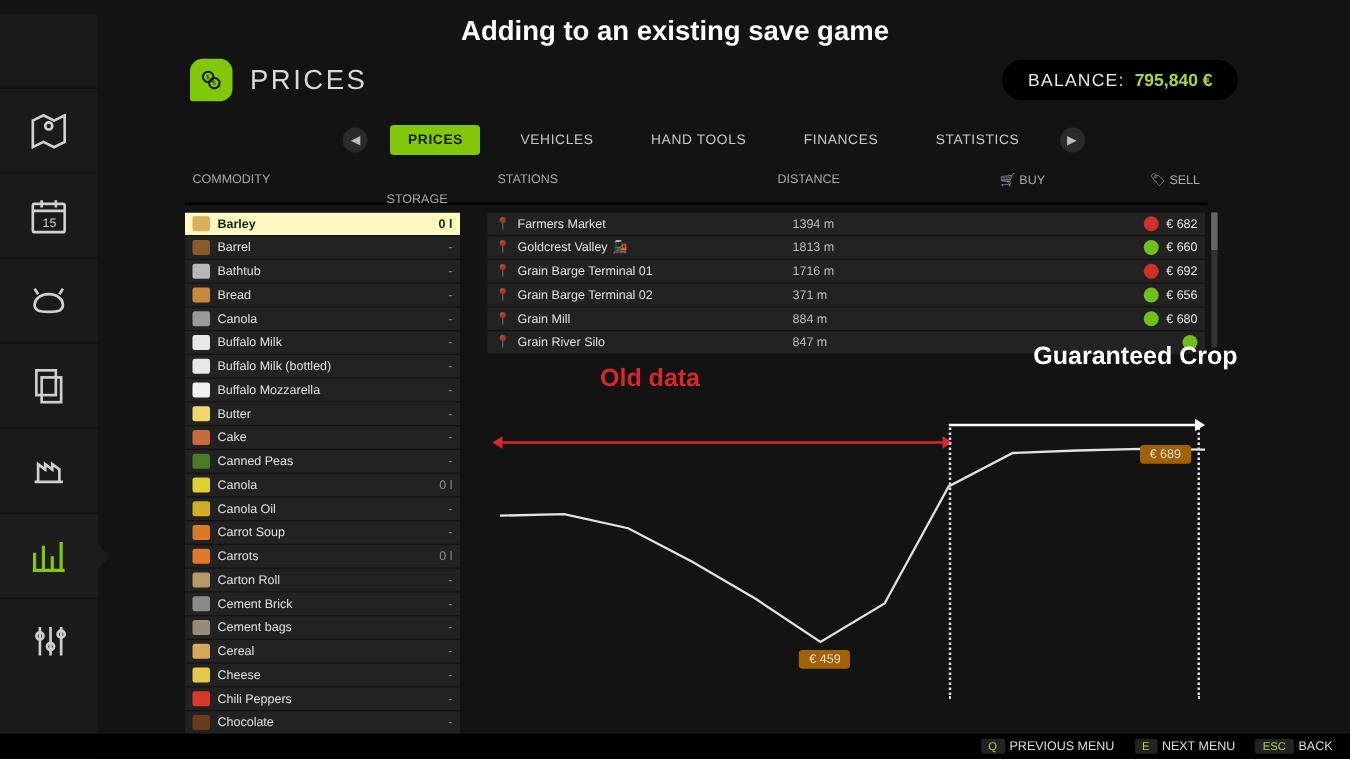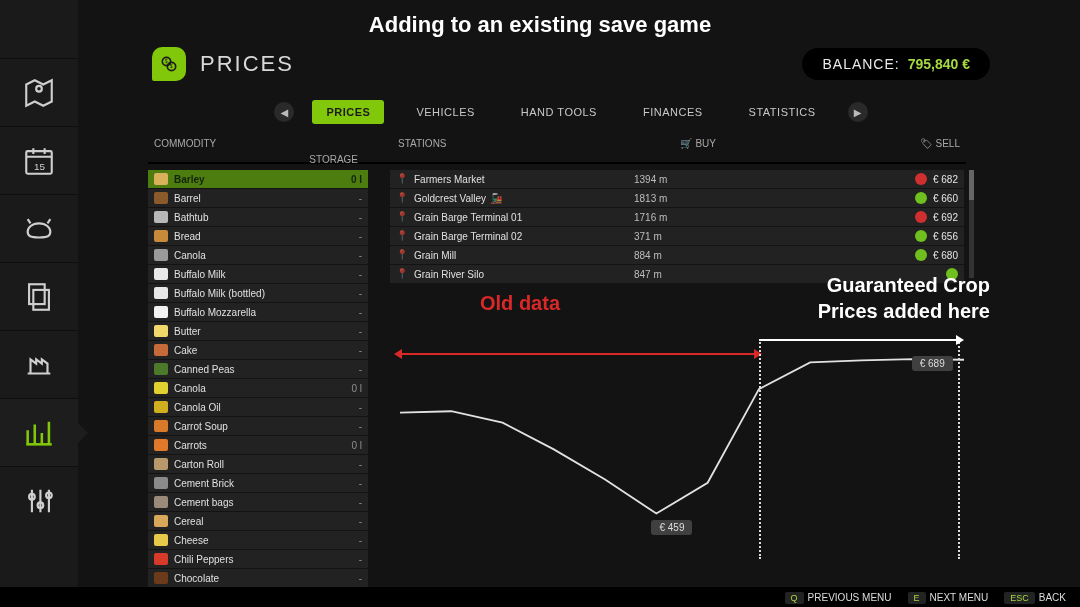--- a/index.html
+++ b/index.html
@@ -12,21 +12,21 @@
   position: relative;
 }
 .overlay-title {
   position: absolute; top: 12px; left: 0; right: 0;
   text-align: center;
   font-weight: 800;
   font-size: 22px;
   color: #fff;
 }
 .sidebar {
-  position: absolute; left: 0; top: 0; bottom: 0; width: 78px;
+  position: absolute; left: 0; top: 12px; bottom: 0; width: 78px;
   background: #1a1a1a;
   display: flex; flex-direction: column; align-items: center;
   padding-top: 58px;
 }
 .sidebar-item {
   width: 78px; height: 68px;
   display: flex; align-items: center; justify-content: center;
   color: #cfcfcf;
   border-top: 1px solid #0e0e0e;
 }
@@ -90,21 +90,21 @@
 }
 .c-row {
   height: 18px; display: flex; align-items: center;
   background: #222; margin-bottom: 1px;
   font-size: 10px;
   padding: 0 6px;
 }
 .c-row .c-icon { width: 14px; height: 12px; margin-right: 6px; display: inline-block; }
 .c-row .c-label { flex: 1; color: #e0e0e0; }
 .c-row .c-storage { color: #8f8f8f; margin-left: 10px; }
-.c-row.active { background: #4d7c0f; color: #14240a; }
+.c-row.active { background: #fef9c3; color: #14240a; }
 .c-row.active .c-label, .c-row.active .c-storage { color: #14240a; font-weight: 600; }
 .stations-panel {
   position: absolute; left: 390px; top: 170px; right: 116px;
 }
 .s-row {
   height: 18px; display: flex; align-items: center;
   background: #222; margin-bottom: 1px; font-size: 10px;
   padding: 0 6px;
 }
 .s-loc { width: 12px; height: 12px; margin-right: 6px; opacity: .6; }
@@ -123,21 +123,21 @@
 .month::after {
   content: ""; position: absolute; left: 50%; top: 16px; width: 1px; height: 212px;
   background: #2b2b2b;
 }
 .chart-body { position: relative; height: 214px; margin-top: 4px; }
 .split-line {
   position: absolute; top: 0; bottom: -6px; width: 0;
   border-left: 2px dotted #ddd;
 }
 .price-badge {
-  position: absolute; background: #404040; color: #ddd;
+  position: absolute; background: #a16207; color: #ddd;
   font-size: 10px; padding: 2px 8px; border-radius: 3px;
 }
 .annot-old { position: absolute; left: 480px; top: 292px; color: #d82828; font-weight: 800; font-size: 20px; }
 .annot-new { position: absolute; right: 90px; top: 272px; color: #fff; font-weight: 800; font-size: 20px; text-align: right; line-height: 1.3; }
 .red-arrow {
   position: absolute; left: 400px; top: 353px; width: 356px; height: 2px;
   background: #d82828;
 }
 .red-arrow::before, .red-arrow::after {
   content: ""; position: absolute; top: -4px; width: 0; height: 0;
@@ -237,20 +237,21 @@
       <div class="tab">STATISTICS</div>
     </div>
   <div class="arrow-btn">▶</div>
 </div>
 
 <div class="columns-bar">
   <div class="col-commodity">COMMODITY</div>
   <div class="col-storage">STORAGE</div>
   <div class="col-gap"></div>
   <div class="col-stations">STATIONS</div>
+  <div class="col-distance">DISTANCE</div>
   <div class="col-buy">🛒 <span>BUY</span></div>
   <div class="col-sell">🏷 <span>SELL</span></div>
 </div>
 
 <div class="commodity-panel" id="commodity-panel">
     <div class="c-row active">
       <span class="c-icon" style="background:#d8b15a;border-radius:2px"></span>
       <span class="c-label">Barley</span>
       <span class="c-storage">0 l</span>
     </div>
@@ -405,31 +406,30 @@
       <span class="s-sell">
         <span class="sell-ind ind-up"></span>
       </span>
     </div>
   </div>
 <div class="scrub"></div>
 
 <div class="annot-old">Old data</div>
 <div class="annot-new">
   <div>Guaranteed Crop</div>
-  <div>Prices added here</div>
 </div>
 <div class="red-arrow"></div>
 
 <div class="chart">
   <div class="chart-body" id="chart-body">
     <svg id="chart-svg" width="100%" height="100%" viewBox="0 0 560 210" preserveAspectRatio="none">
         <polyline points="0,72.1875 50.90909090909091,70.875 101.81818181818181,82.03125 152.72727272727272,108.28125 203.63636363636363,137.8125 254.54545454545453,171.28125 305.45454545454544,141.09375 356.3636363636364,49.21875 407.27272727272725,22.96875 458.18181818181813,21 509.09090909090907,19.6875 560,20.34375" fill="none" stroke="#e2e2e2" stroke-width="1.8"></polyline>
       </svg>
   <div class="split-line" style="left: 63.6364%;"></div><div class="split-line" style="left: 99%;"></div><div style="position: absolute; top: 0px; height: 2px; background: rgb(255, 255, 255); left: 63.6364%; right: 1%;">
         <span style="position:absolute;right:-6px;top:-4px;border-top:5px solid transparent;border-bottom:5px solid transparent;border-left:8px solid #fff"></span>
-      </div><div class="price-badge" style="left: 42.4545%; top: 84.5625%; margin-left: 12px;">€ 459</div><div class="price-badge" style="right: 2%; top: 8%;">€ 689</div></div>
+      </div><div class="price-badge" style="left: 42.4545%; top: 84.5625%;">€ 459</div><div class="price-badge" style="right: 2%; top: 8%;">€ 689</div></div>
 </div>
 
 <div class="footer">
   <span><span class="key q">Q</span><span>PREVIOUS MENU</span></span>
   <span><span class="key e">E</span><span>NEXT MENU</span></span>
   <span><span class="key esc">ESC</span><span>BACK</span></span>
 </div>
 
 </body></html>

